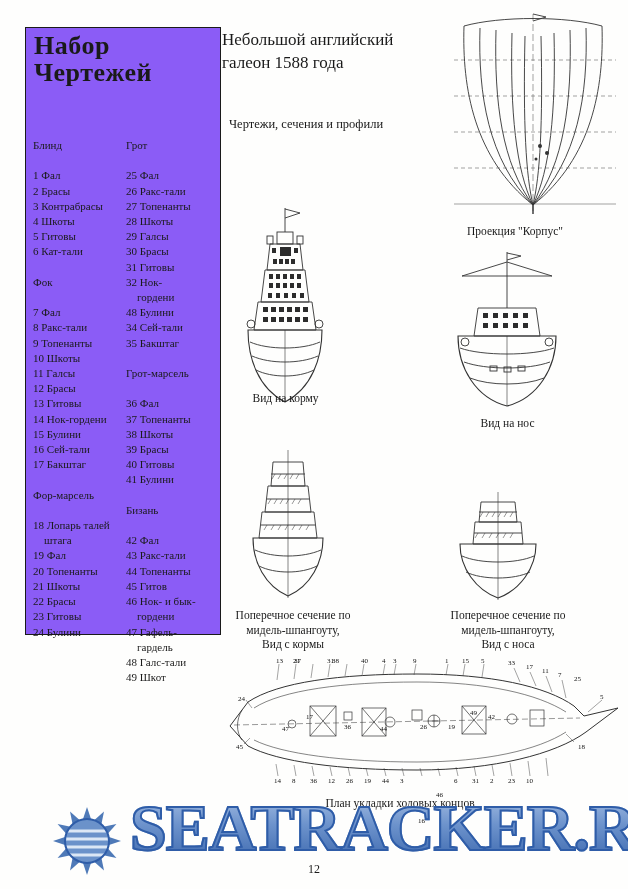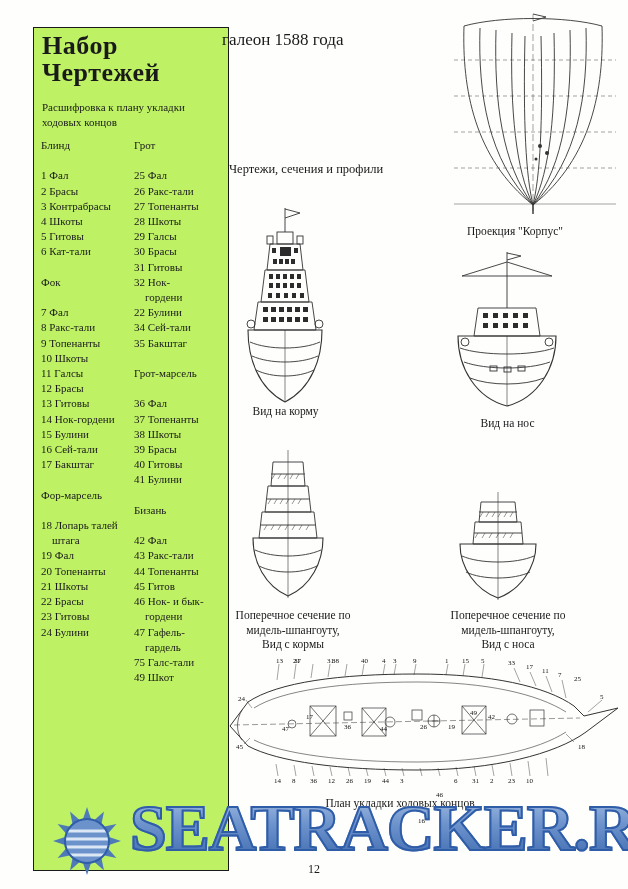--- a/index.html
+++ b/index.html
@@ -5,36 +5,36 @@
   * { margin:0; padding:0; box-sizing:border-box; }
   html,body { background:#ffffff; }
   .page {
     position:relative; width:628px; height:889px; margin:0 auto;
     background:#fefefd; color:#1a1a1a;
     font-family:"Liberation Serif", serif; overflow:hidden;
   }
 
   
   .legend-box {
-    position:absolute; left:25px; top:27px; width:196px; height:844px;
-    border:1.6px solid #1a1a1a; background:#bef264;margin-left:8px;
+    position:absolute; left:25px; top:27px; width:196px; height:608px;
+    border:1.6px solid #1a1a1a; background:#8b5cf6;
   }
   .legend-title { position:absolute; left:8px; top:4px; font-size:26px; font-weight:bold;
     line-height:27px; letter-spacing:0.5px; }
   .legend-title .t-line { white-space:pre; }
   .legend-subtitle { position:absolute; left:8px; top:72px; font-size:11px; line-height:15px; }
   .legend-col { position:absolute; top:110px; font-size:11px; line-height:15.2px; }
   .legend-col .line { white-space:pre; }
   .legend-col.left  { left:7px;  width:92px; }
   .legend-col.right { left:100px; width:92px; }
   .legend-footer { position:absolute; left:8px; top:684px; font-size:11px; line-height:15px; }
 
   
   .main-title { position:absolute; left:222px; top:28px; font-size:17px; line-height:23px; }
-  .main-subtitle { position:absolute; left:229px; top:117px; font-size:12.5px;margin-top:45px; }
+  .main-subtitle { position:absolute; left:229px; top:117px; font-size:12.5px; }
 
   .fig { position:absolute; }
   .fig svg { display:block; }
   .fig-caption { position:absolute; font-size:11.5px; line-height:14.5px; text-align:center; }
 
   .plan-label { position:absolute; font-size:7px; line-height:7px; color:#111; }
 
   
   .watermark { position:absolute; left:0; top:792px; width:628px; height:90px;margin-left:44px; }
   .sun { position:absolute; left:4px; top:10px; }
@@ -54,24 +54,20 @@
 </head>
 <body>
 
 <div class="page">
 
   <div class="legend-box">
     <div class="legend-title">
         <div class="t-line">Набор</div>
         <div class="t-line">Чертежей</div>
       </div>
-    <div class="legend-subtitle">
-        <div class="line">Расшифровка к плану укладки</div>
-        <div class="line">ходовых концов</div>
-      </div>
     <div class="legend-col left">
         <div class="line">Блинд</div>
         <div class="line">&nbsp;</div>
         <div class="line">1 Фал</div>
         <div class="line">2 Брасы</div>
         <div class="line">3 Контрабрасы</div>
         <div class="line">4 Шкоты</div>
         <div class="line">5 Гитовы</div>
         <div class="line">6 Кат-тали</div>
         <div class="line">&nbsp;</div>
@@ -105,21 +101,21 @@
         <div class="line">&nbsp;</div>
         <div class="line">25 Фал</div>
         <div class="line">26 Ракс-тали</div>
         <div class="line">27 Топенанты</div>
         <div class="line">28 Шкоты</div>
         <div class="line">29 Галсы</div>
         <div class="line">30 Брасы</div>
         <div class="line">31 Гитовы</div>
         <div class="line">32 Нок-</div>
         <div class="line">    гордени</div>
-        <div class="line">22 Булини</div>
+        <div class="line">48 Булини</div>
         <div class="line">34 Сей-тали</div>
         <div class="line">35 Бакштаг</div>
         <div class="line">&nbsp;</div>
         <div class="line">Грот-марсель</div>
         <div class="line">&nbsp;</div>
         <div class="line">36 Фал</div>
         <div class="line">37 Топенанты</div>
         <div class="line">38 Шкоты</div>
         <div class="line">39 Брасы</div>
         <div class="line">40 Гитовы</div>
@@ -128,26 +124,27 @@
         <div class="line">Бизань</div>
         <div class="line">&nbsp;</div>
         <div class="line">42 Фал</div>
         <div class="line">43 Ракс-тали</div>
         <div class="line">44 Топенанты</div>
         <div class="line">45 Гитов</div>
         <div class="line">46 Нок- и бык-</div>
         <div class="line">    гордени</div>
         <div class="line">47 Гафель-</div>
         <div class="line">    гардель</div>
-        <div class="line">75 Галс-тали</div>
+        <div class="line">48 Галс-тали</div>
         <div class="line">49 Шкот</div>
       </div>
   </div>
 
   <div class="main-title">
+      <div class="t-line">Небольшой английский</div>
       <div class="t-line">галеон 1588 года</div>
     </div>
   <div class="main-subtitle">Чертежи, сечения и профили</div>
 
   <div class="fig" style="left:440px; top:8px;">
     <svg width="185" height="210" viewBox="0 0 185 210">
       <g fill="none" stroke="#666" stroke-width="0.6">
         <line x1="93" y1="6" x2="93" y2="204" stroke-dasharray="7 3"></line>
         <line x1="14" y1="52" x2="176" y2="52" stroke-dasharray="4 3"></line>
         <line x1="14" y1="88" x2="176" y2="88" stroke-dasharray="4 3"></line>
@@ -229,21 +226,21 @@
           <rect x="65" y="101" width="5" height="5"></rect>
         <rect x="25" y="111" width="5" height="5"></rect>
           <rect x="33" y="111" width="5" height="5"></rect>
         <rect x="41" y="111" width="5" height="5"></rect>
           <rect x="49" y="111" width="5" height="5"></rect>
         <rect x="57" y="111" width="5" height="5"></rect>
           <rect x="65" y="111" width="5" height="5"></rect>
       </g>
     </svg>
   </div>
-  <div class="fig-caption" style="left:238px; top:404px; width:95px;">Вид на корму</div>
+  <div class="fig-caption" style="left:238px; top:391px; width:95px;">Вид на корму</div>
 
   <div class="fig" style="left:450px; top:250px;">
     <svg width="115" height="165" viewBox="0 0 115 165">
       <g fill="none" stroke="#333" stroke-width="0.9">
         <line x1="57" y1="2" x2="57" y2="58"></line>
         <path d="M57,3 L71,6 L57,10"></path>
         <line x1="12" y1="26" x2="102" y2="26"></line>
         <line x1="57" y1="12" x2="12" y2="26"></line>
         <line x1="57" y1="12" x2="102" y2="26"></line>
         <path d="M28,58 L86,58 L90,86 L24,86 Z"></path>

